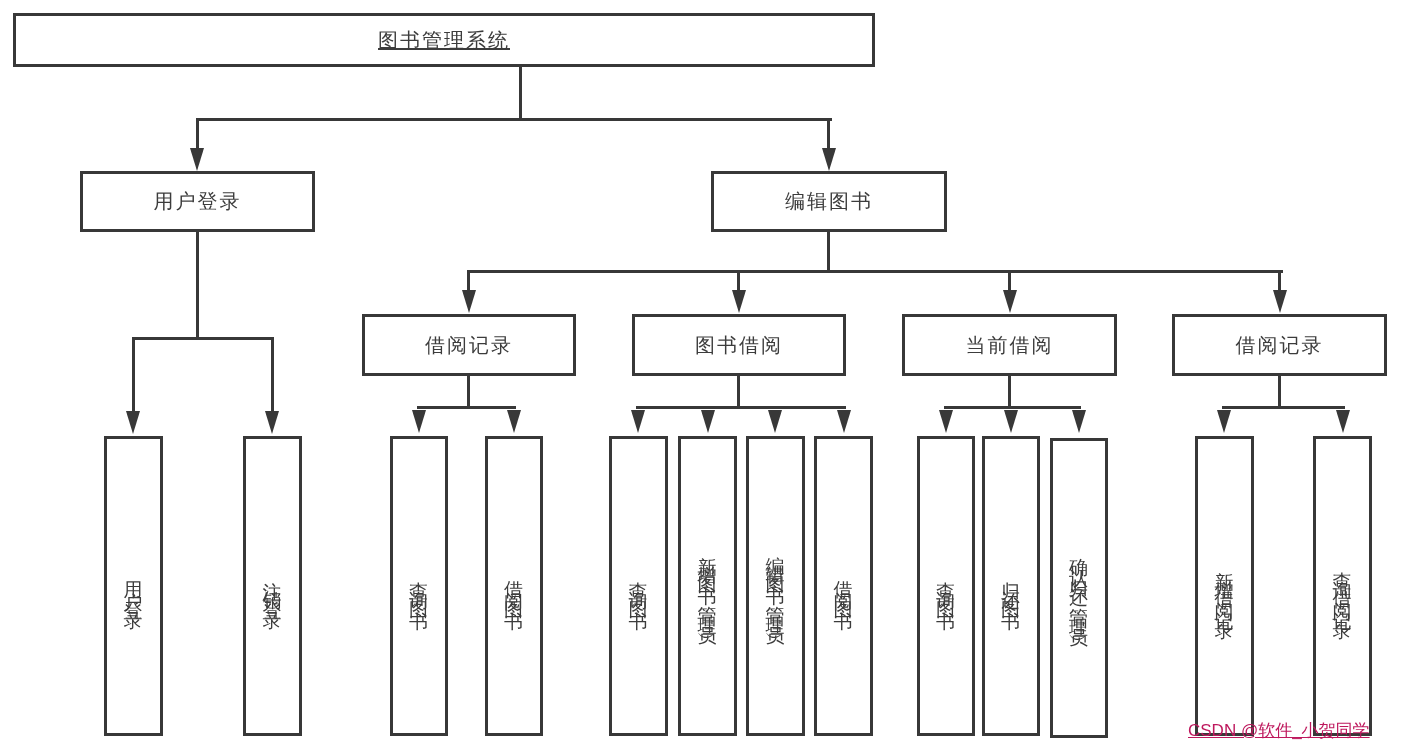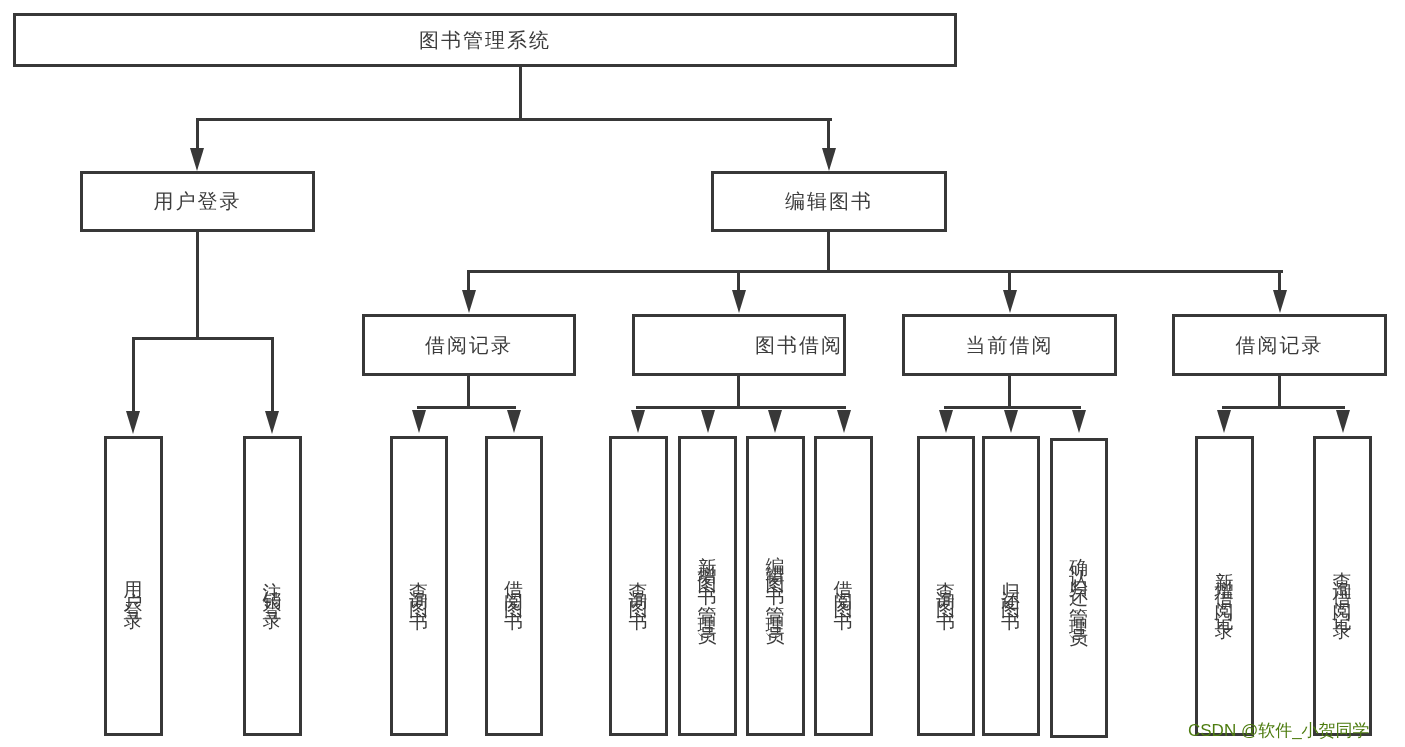--- a/index.html
+++ b/index.html
@@ -40,31 +40,32 @@
     width: 0; height: 0;
     border-left: 7px solid transparent;
     border-right: 7px solid transparent;
     border-top: 23px solid #383838;
   }
   .watermark {
     position: absolute;
     left: 1188px;
     top: 719px;
     font-size: 17px;
-    color: #4d7c0f;
+    color: #be185d;
     white-space: nowrap;
     z-index: 5;
+    text-decoration: underline;
   }
 </style>
 </head>
 <body>
 
 <div class="canvas">
 
-  <div class="box h" style="left:13px; top:13px; width:944px; height:54px;">
+  <div class="box h" style="left:13px; top:13px; width:862px; height:54px;text-decoration:underline;">
     <span>图书管理系统</span>
   </div>
 
   <div class="vline" style="left:519px; top:67px; height:51px;"></div>
   <div class="hline" style="left:196px; top:118px; width:636px;"></div>
   <div class="vline" style="left:196px; top:120px; height:30px;"></div>
   <div class="arrow" style="left:190px; top:148px;"></div>
   <div class="vline" style="left:827px; top:120px; height:30px;"></div>
   <div class="arrow" style="left:822px; top:148px;"></div>
 
@@ -89,21 +90,21 @@
   <div class="vline" style="left:737px; top:272px; height:18px;"></div>
   <div class="arrow" style="left:732px; top:290px;"></div>
   <div class="vline" style="left:1008px; top:272px; height:18px;"></div>
   <div class="arrow" style="left:1003px; top:290px;"></div>
   <div class="vline" style="left:1278px; top:272px; height:18px;"></div>
   <div class="arrow" style="left:1273px; top:290px;"></div>
 
   <div class="box h" style="left:362px; top:314px; width:214px; height:62px;">
     <span>借阅记录</span>
   </div>
-  <div class="box h" style="left:632px; top:314px; width:214px; height:62px;justify-content:flex-end;">
+  <div class="box h" style="left:632px; top:314px; width:214px; height:62px;">
     <span>图书借阅</span>
   </div>
   <div class="box h" style="left:902px; top:314px; width:215px; height:62px;">
     <span>当前借阅</span>
   </div>
   <div class="box h" style="left:1172px; top:314px; width:215px; height:62px;">
     <span>借阅记录</span>
   </div>
 
   <div class="vline" style="left:467px; top:376px; height:30px;"></div>

